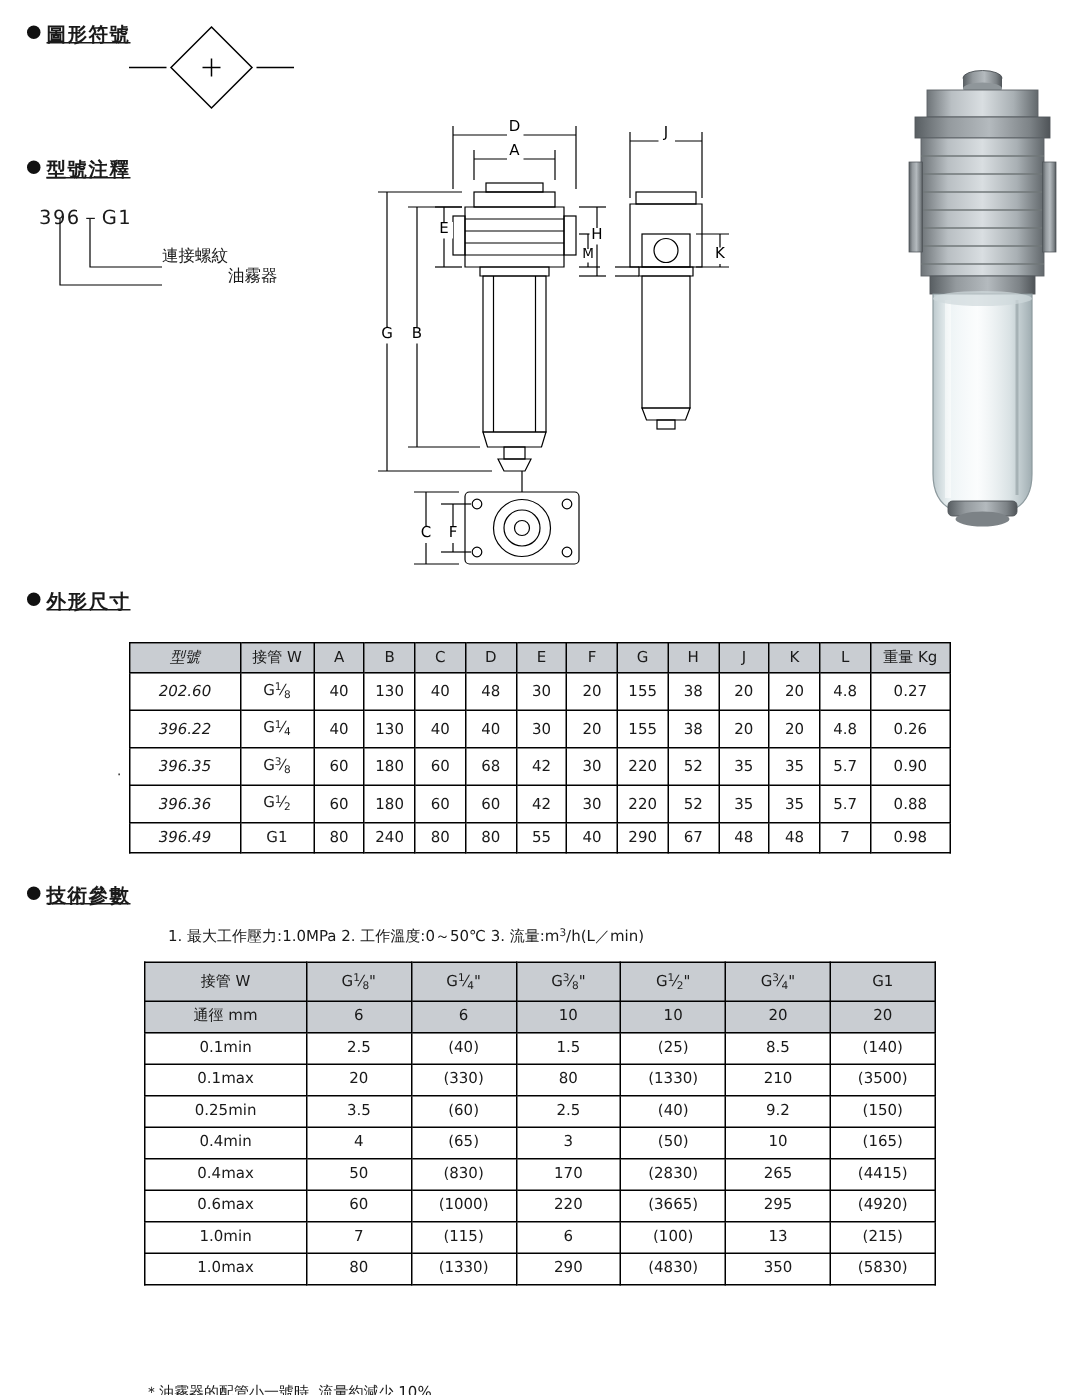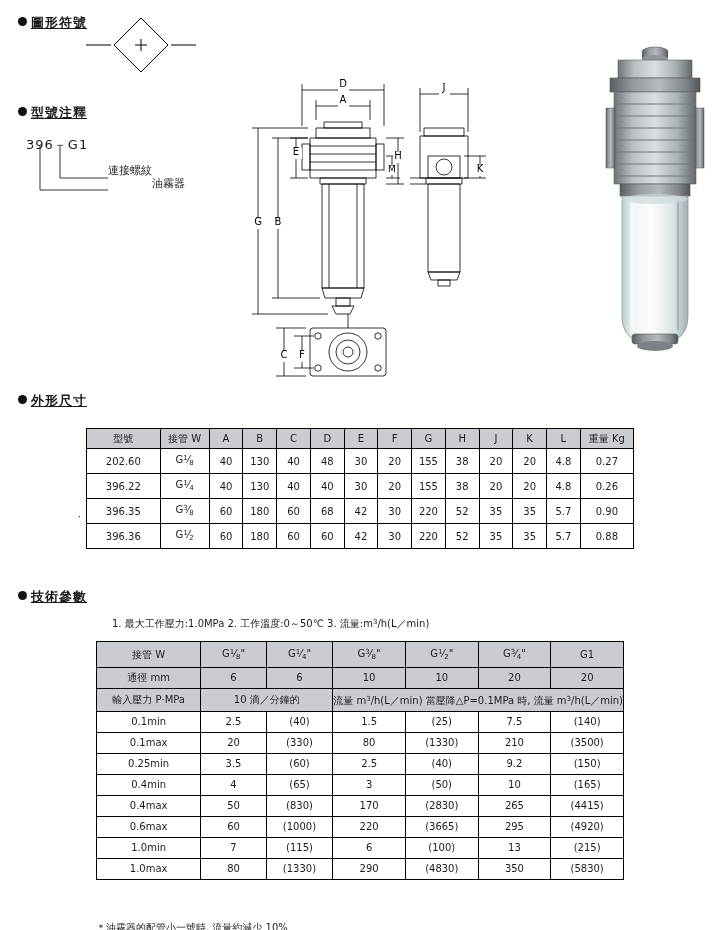--- a/index.html
+++ b/index.html
@@ -68,21 +68,21 @@
     text-align: center;
     font-weight: normal;
     padding: 0;
     height: 19px;
     line-height: 19px;
     white-space: nowrap;
   }
   #dim-table-wrap { position: absolute; left: 86px; top: 428px; }
   #dim-table { width: 548px; }
   #dim-table thead td { background: #c9cdd2; }
-  #dim-table td.model { width: 72px; }
+  #dim-table td.model { width: 72px; font-style: italic; }
   #dim-table td.w { width: 48px; }
   #dim-table td.dim { width: 33px; }
   #dim-table td.wt { width: 52px; }
 
   #tech-note {
     position: absolute;
     left: 112px; top: 617px;
     font-size: 10px;
     white-space: nowrap;
   }
@@ -417,20 +417,36 @@
             <td class="dim">60</td>
             <td class="dim">42</td>
             <td class="dim">30</td>
             <td class="dim">220</td>
             <td class="dim">52</td>
             <td class="dim">35</td>
             <td class="dim">35</td>
             <td class="dim">5.7</td>
             <td class="wt">0.88</td>
           </tr>
+          <tr>
+            <td class="model">396.49</td>
+            <td class="w">G1</td>
+            <td class="dim">80</td>
+            <td class="dim">240</td>
+            <td class="dim">80</td>
+            <td class="dim">80</td>
+            <td class="dim">55</td>
+            <td class="dim">40</td>
+            <td class="dim">290</td>
+            <td class="dim">67</td>
+            <td class="dim">48</td>
+            <td class="dim">48</td>
+            <td class="dim">7</td>
+            <td class="wt">0.98</td>
+          </tr>
         </tbody>
     </table>
   </div>
 
   <div class="sec-head" style="left:18px; top:588px;text-align:center;">
     <span class="bullet"></span><span>技術參數</span>
   </div>
 
   <div id="tech-note">1. 最大工作壓力:1.0MPa  2. 工作溫度:0～50℃  3. 流量:m<sup>3</sup>/h(L／min)</div>
 
@@ -448,34 +464,29 @@
         </tr>
         <tr class="hdr">
           <td class="rowhead">通徑 mm</td>
           <td>6</td>
           <td>6</td>
           <td>10</td>
           <td>10</td>
           <td>20</td>
           <td>20</td>
         </tr>
-        <tr class="hdr">
-          <td class="rowhead">輸入壓力 P·MPa</td>
-          <td colspan="2">10 滴／分鐘的</td>
-          <td colspan="4">流量 m<sup>3</sup>/h(L／min) 當壓降△P=0.1MPa 時, 流量 m<sup>3</sup>/h(L／min)</td>
-        </tr>
       </tbody>
       <tbody id="tech-body">
           <tr>
             <td class="rowhead">0.1min</td>
             <td class="col">2.5</td>
             <td class="col">(40)</td>
             <td class="col">1.5</td>
             <td class="col">(25)</td>
-            <td class="col">7.5</td>
+            <td class="col">8.5</td>
             <td class="col">(140)</td>
           </tr>
           <tr>
             <td class="rowhead">0.1max</td>
             <td class="col">20</td>
             <td class="col">(330)</td>
             <td class="col">80</td>
             <td class="col">(1330)</td>
             <td class="col">210</td>
             <td class="col">(3500)</td>

